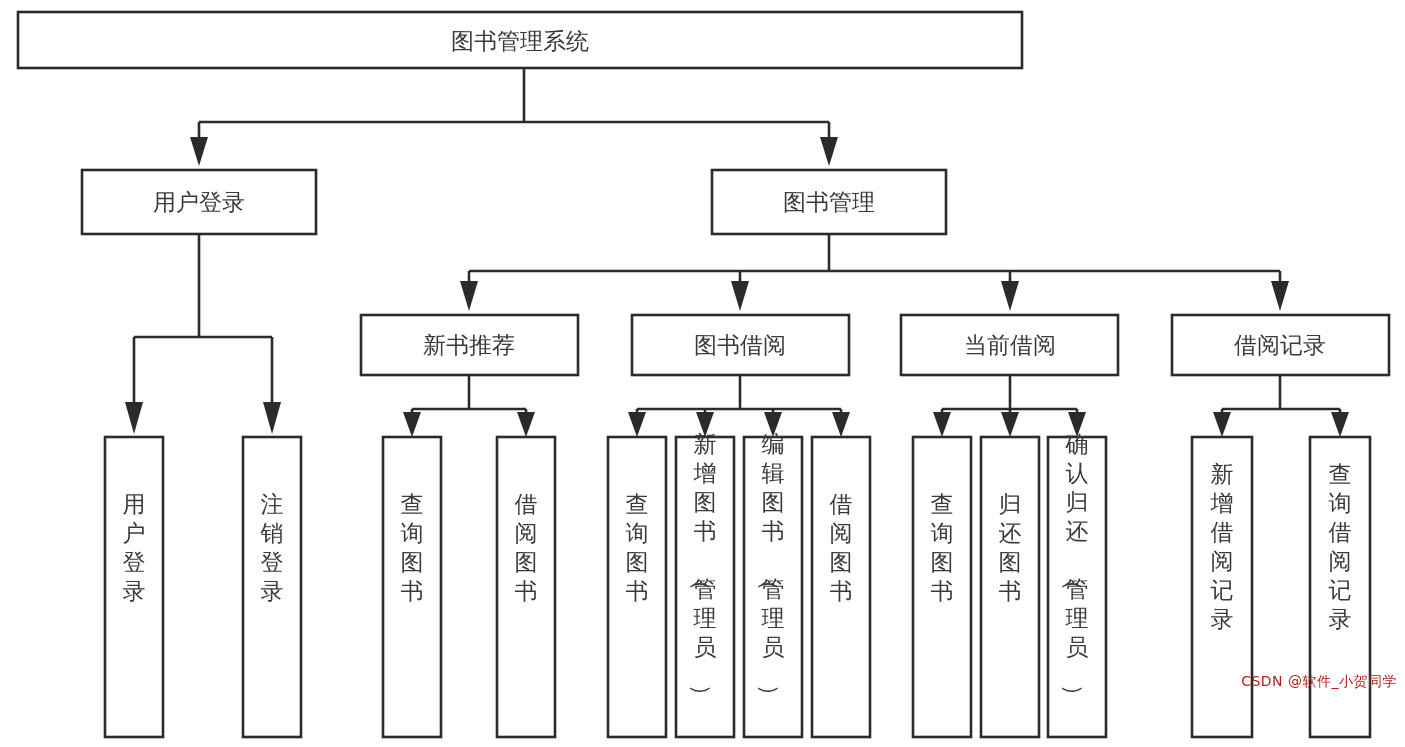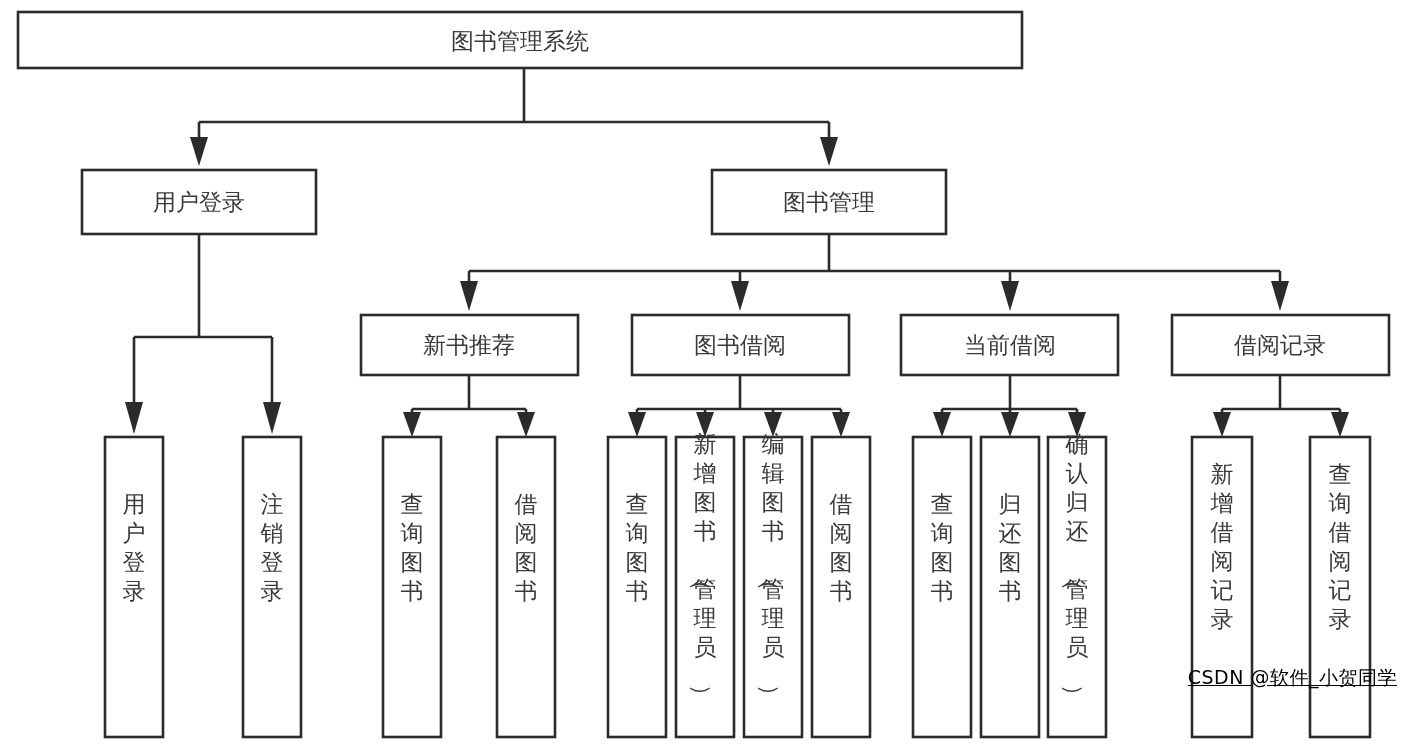--- a/index.html
+++ b/index.html
@@ -53,26 +53,25 @@
     fill: #3a3a3a;
     font-family: "DejaVu Sans", "Liberation Sans", sans-serif;
     font-size: 23px;
     text-anchor: middle;
   }
   .watermark-text {
     position: absolute;
     right: 8px;
     bottom: 7px;
     font-family: "DejaVu Sans", "Liberation Sans", sans-serif;
-    font-size: 19px;
-    color: #000000;
+    font-size: 14px;
+    color: #b91c1c;
     letter-spacing: 0.5px;
     white-space: nowrap;
     user-select: none;
-    text-decoration: underline;
   }
 </style>
 </head>
 <body>
 
 <div id="diagram-root">
 
   <svg class="diagram-canvas" viewBox="0 0 1405 747" xmlns="http://www.w3.org/2000/svg">
 
     <g>

